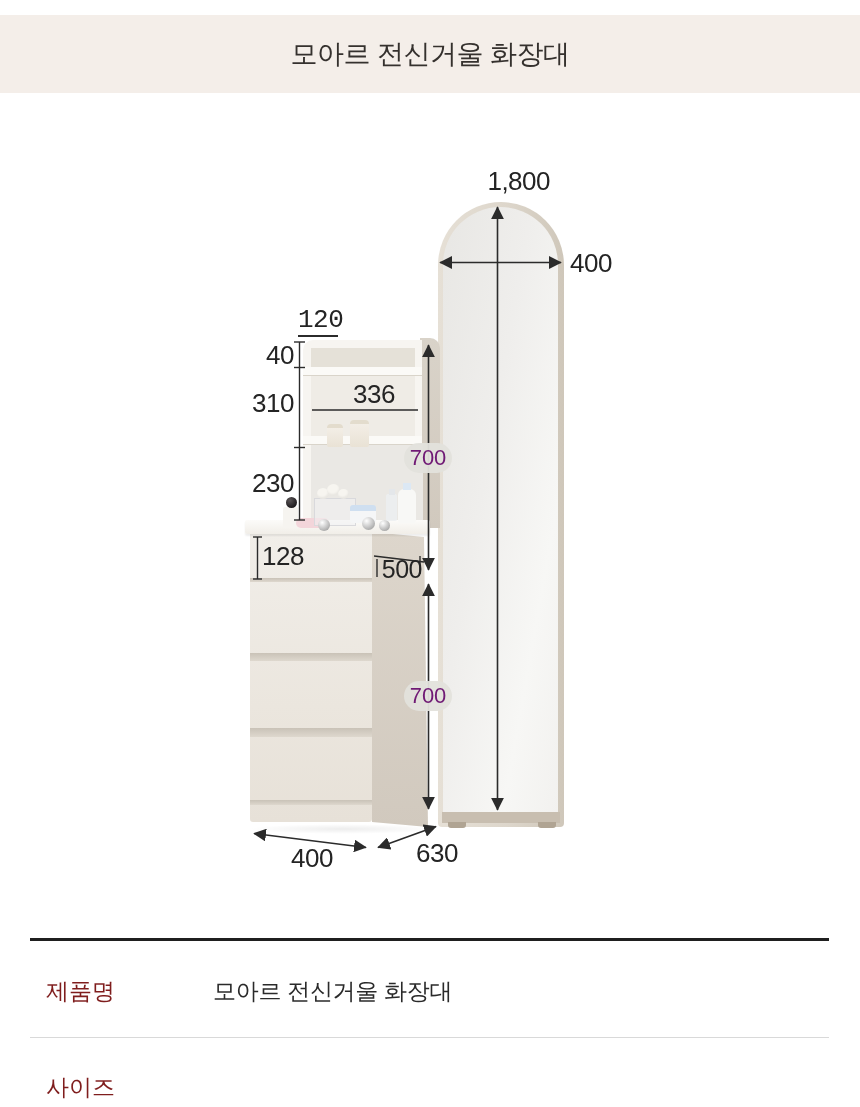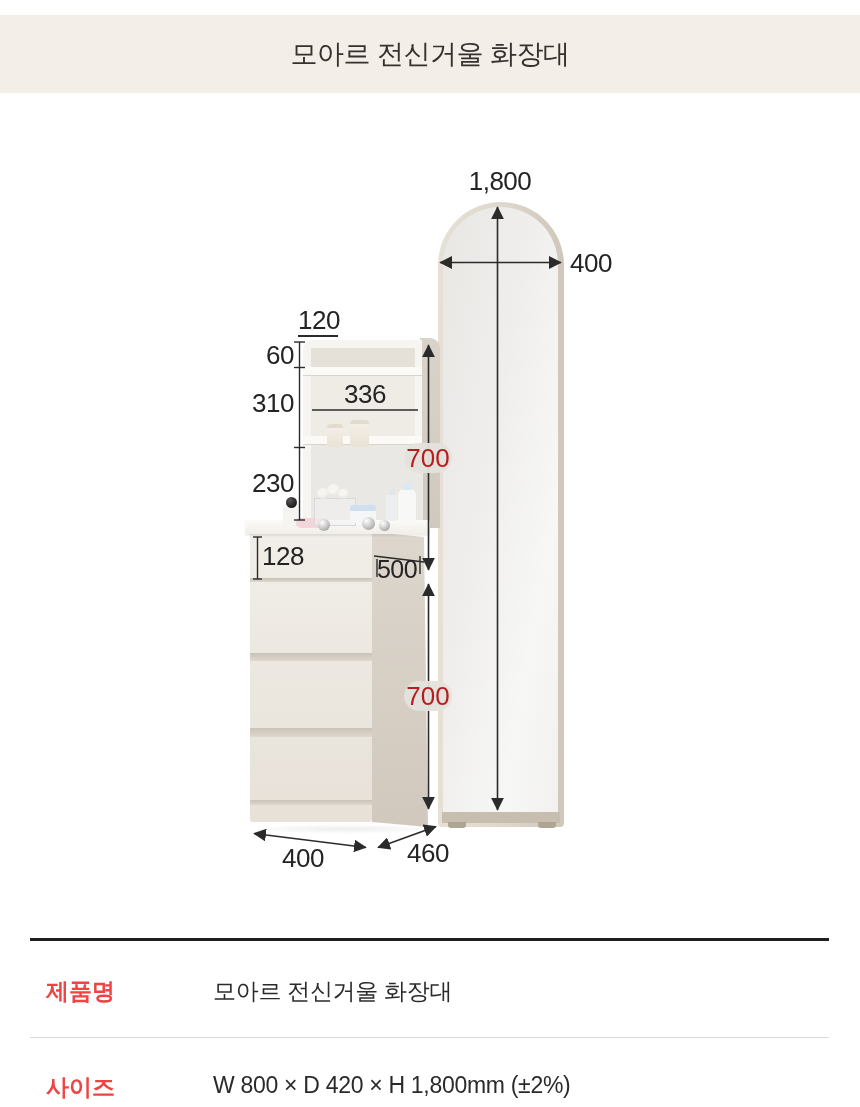--- a/index.html
+++ b/index.html
@@ -46,31 +46,31 @@
   .floor-shadow{left:248px;top:824px;width:190px;height:10px;border-radius:50%;
                 background:radial-gradient(ellipse,rgba(0,0,0,0.07),rgba(0,0,0,0) 70%);}
 
   
   .cosm{border-radius:2px;}
   .chrome{border-radius:50%;background:radial-gradient(circle at 35% 30%,#ffffff,#c2c2c2 55%,#8e8e8e 100%);}
   .puff{border-radius:50%;background:#f7f5f0;box-shadow:inset -1px -2px 2px rgba(0,0,0,0.06);}
 
   
   .dim{font-size:26px;color:#242424;letter-spacing:-0.5px;line-height:28px;white-space:nowrap;}
-  .dim.center{text-align:center;}
+  .dim.center{text-align:right;}
   .dim.right{text-align:right;}
   .dim-underline{border-bottom:2px solid #2b2b2b;padding-bottom:1px;}
   .pill{background:rgba(227,225,220,0.95);border-radius:16px;height:30px;line-height:30px;
-        text-align:center;font-size:26px;color:#b91c1c;}
+        text-align:center;font-size:22px;color:#701a75;}
   #dim-svg{left:0;top:0;width:860px;height:1107px;pointer-events:none;}
 
   
   .rule-thick{left:30px;top:938px;width:799px;height:3px;background:#1f1f1f;}
   .rule-thin{left:30px;top:1037px;width:799px;height:1px;background:#d9d9d9;}
-  .spec-label{font-size:23px;font-weight:bold;color:#ef4444;}
+  .spec-label{font-size:23px;font-weight:normal;color:#7f1d1d;}
   .spec-value{font-size:23px;color:#2a2a2a;letter-spacing:-0.3px;}
 </style>
 </head>
 <body>
 
 <div id="canvas">
 
   <div class="abs header-band">
     <div class="header-title">모아르 전신거울 화장대</div>
   </div>
@@ -150,32 +150,31 @@
       <line x1="428.5" y1="584" x2="428.5" y2="809" marker-start="url(#ah)" marker-end="url(#ah)"></line>
 
       <line x1="254" y1="833.5" x2="366" y2="847.5" marker-start="url(#ah)" marker-end="url(#ah)"></line>
 
       <line x1="378" y1="847.5" x2="436" y2="826.5" marker-start="url(#ah)" marker-end="url(#ah)"></line>
     </g>
   </svg>
 
   <div class="abs dim center" style="left:450px;top:167px;width:100px;">1,800</div>
   <div class="abs dim" style="left:570px;top:249px;">400</div>
-  <div class="abs dim center dim-underline" style="left:298px;top:306px;width:40px;">120</div>
-  <div class="abs dim right" style="left:250px;top:341px;width:44px;">60</div>
+  <div class="abs dim center dim-underline" style="left:298px;top:306px;width:40px;font-family:Liberation Mono, monospace;">120</div>
+  <div class="abs dim right" style="left:250px;top:341px;width:44px;">40</div>
   <div class="abs dim right" style="left:242px;top:389px;width:52px;">310</div>
   <div class="abs dim center" style="left:335px;top:380px;width:60px;">336</div>
   <div class="abs dim right" style="left:242px;top:469px;width:52px;">230</div>
   <div class="abs pill" style="left:404px;top:443px;width:48px;">700</div>
   <div class="abs dim" style="left:262px;top:542px;">128</div>
   <div class="abs dim center" style="left:372px;top:555px;width:50px;font-size:25px;">500</div>
   <div class="abs pill" style="left:404px;top:681px;width:48px;">700</div>
   <div class="abs dim center" style="left:273px;top:844px;width:60px;">400</div>
-  <div class="abs dim center" style="left:398px;top:839px;width:60px;">460</div>
+  <div class="abs dim center" style="left:398px;top:839px;width:60px;">630</div>
 
   <div class="abs rule-thick"></div>
   <div class="abs spec-label" style="left:46px;top:976px;">제품명</div>
   <div class="abs spec-value" style="left:213px;top:976px;">모아르 전신거울 화장대</div>
   <div class="abs rule-thin"></div>
   <div class="abs spec-label" style="left:46px;top:1072px;">사이즈</div>
-  <div class="abs spec-value" style="left:213px;top:1072px;">W 800 × D 420 × H 1,800mm (±2%)</div>
 
 </div>
 
 </body></html>

